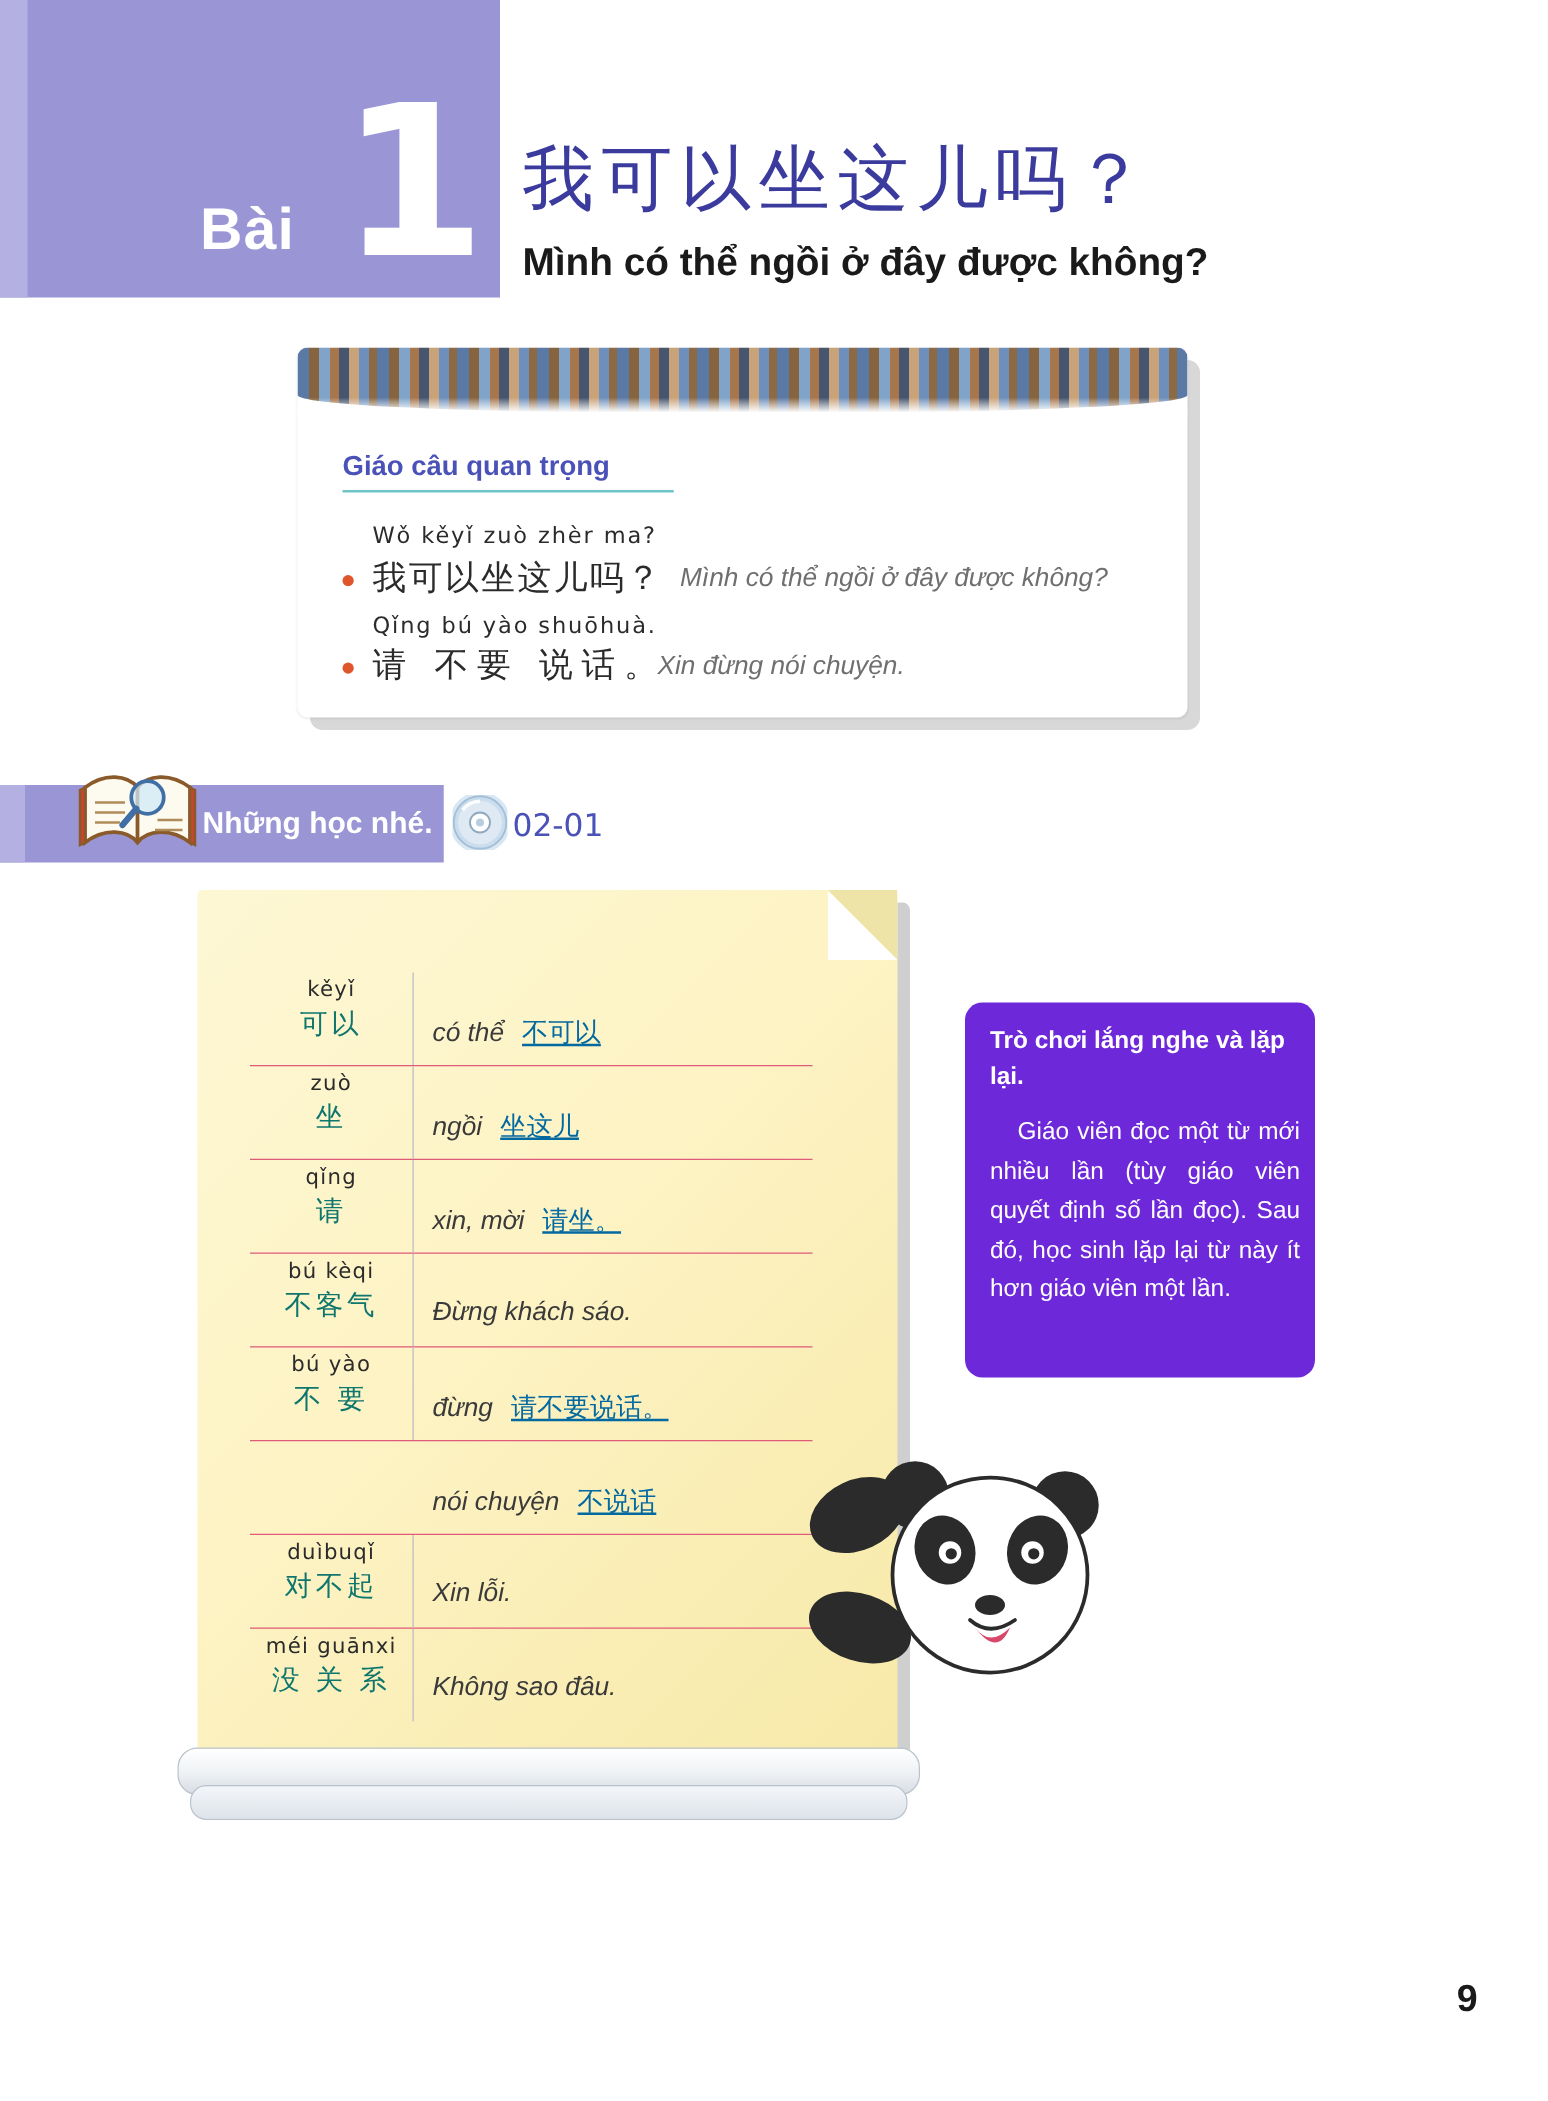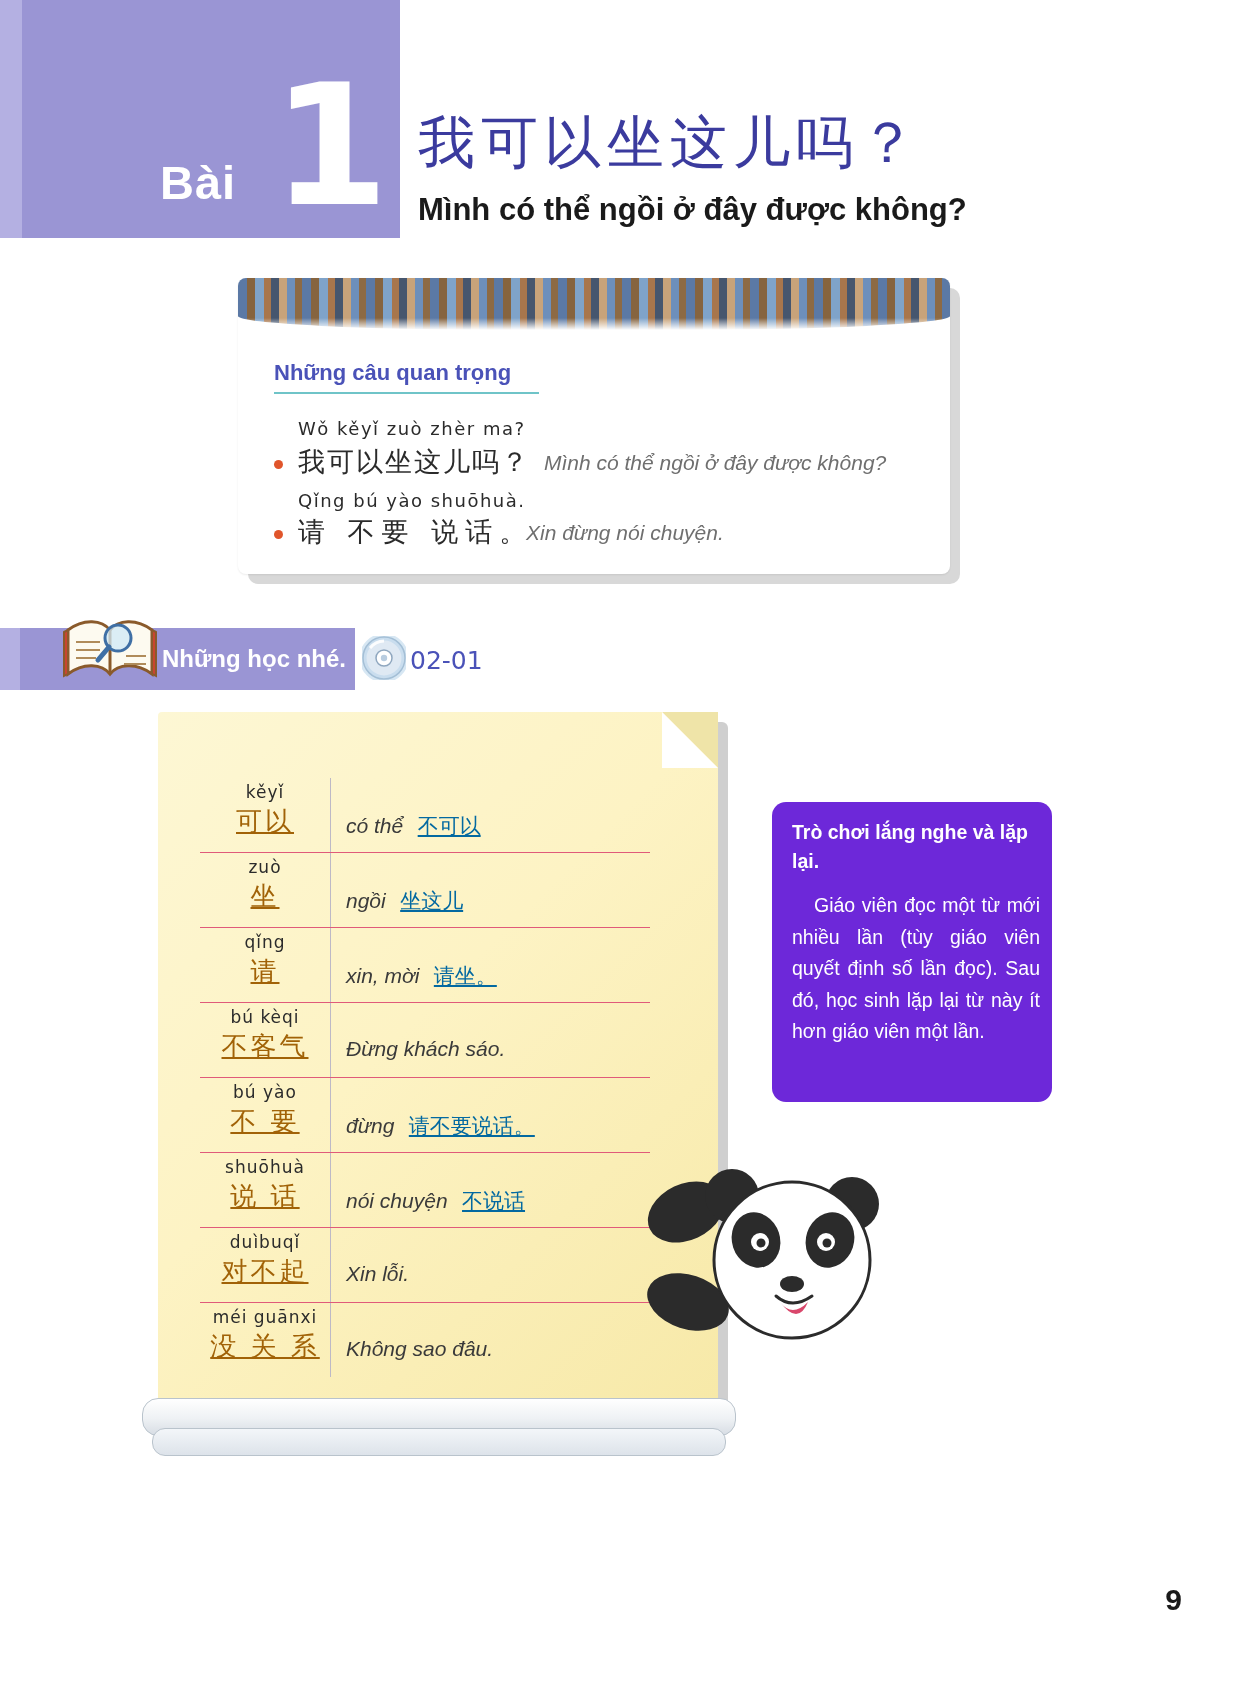--- a/index.html
+++ b/index.html
@@ -293,27 +293,26 @@
   }
   .v-pinyin {
     font-size: 17px;
     color: #2b2b2b;
     font-family: "DejaVu Sans", sans-serif;
     letter-spacing: 1px;
     display: block;
     padding-top: 4px;
   }
   .v-hanzi {
-    font-size: 26px;
-    color: #a16207;
+    font-size: 22px;
+    color: #0f766e;
     font-family: "DejaVu Sans", sans-serif;
     letter-spacing: 3px;
     display: block;
     padding-top: 2px;
-    text-decoration: underline;
   }
   .vocab-right {
     position: absolute;
     left: 146px;
     top: 34px;
     white-space: nowrap;
   }
   .v-vi {
     font-size: 21px;
     color: #3a3a3a;
@@ -380,21 +379,21 @@
 <div class="bai-label">Bài</div>
 <div class="lesson-number">1</div>
 <div class="title-cn">我可以坐这儿吗？</div>
 <div class="title-vi">Mình có thể ngồi ở đây được không?</div>
 
 <div class="card-shadow"></div>
 <div class="card">
   <div class="card-brush"></div>
   <div class="card-brush-fade"></div>
 
-  <div class="card-heading">Những câu quan trọng</div>
+  <div class="card-heading">Giáo câu quan trọng</div>
   <div class="card-heading-rule"></div>
 
   <div class="bullet" style="left:36px; top:182px;"></div>
   <div class="pinyin-line" style="left:60px; top:140px;">Wǒ kěyǐ zuò zhèr ma?</div>
   <div class="hanzi-line" style="left:60px; top:166px;">我可以坐这儿吗？</div>
   <div class="trans-line" style="left:306px; top:173px;">Mình có thể ngồi ở đây được không?</div>
 
   <div class="bullet" style="left:36px; top:252px;"></div>
   <div class="pinyin-line" style="left:60px; top:212px;">Qǐng bú yào shuōhuà.</div>
   <div class="hanzi-line" style="left:60px; top:236px; letter-spacing:7px;">请 不要 说话。</div>
@@ -491,24 +490,20 @@
       <span class="v-pinyin">bú yào</span>
       <span class="v-hanzi">不 要</span>
     </div>
     <div class="vocab-right">
       <span class="v-vi">đừng</span>
       <span class="v-example">请不要说话。</span>
     </div>
   </div>
 
   <div class="vocab-row">
-    <div class="vocab-left">
-      <span class="v-pinyin">shuōhuà</span>
-      <span class="v-hanzi">说 话</span>
-    </div>
     <div class="vocab-right">
       <span class="v-vi">nói chuyện</span>
       <span class="v-example">不说话</span>
     </div>
   </div>
 
   <div class="vocab-row">
     <div class="vocab-left">
       <span class="v-pinyin">duìbuqǐ</span>
       <span class="v-hanzi">对不起</span>

